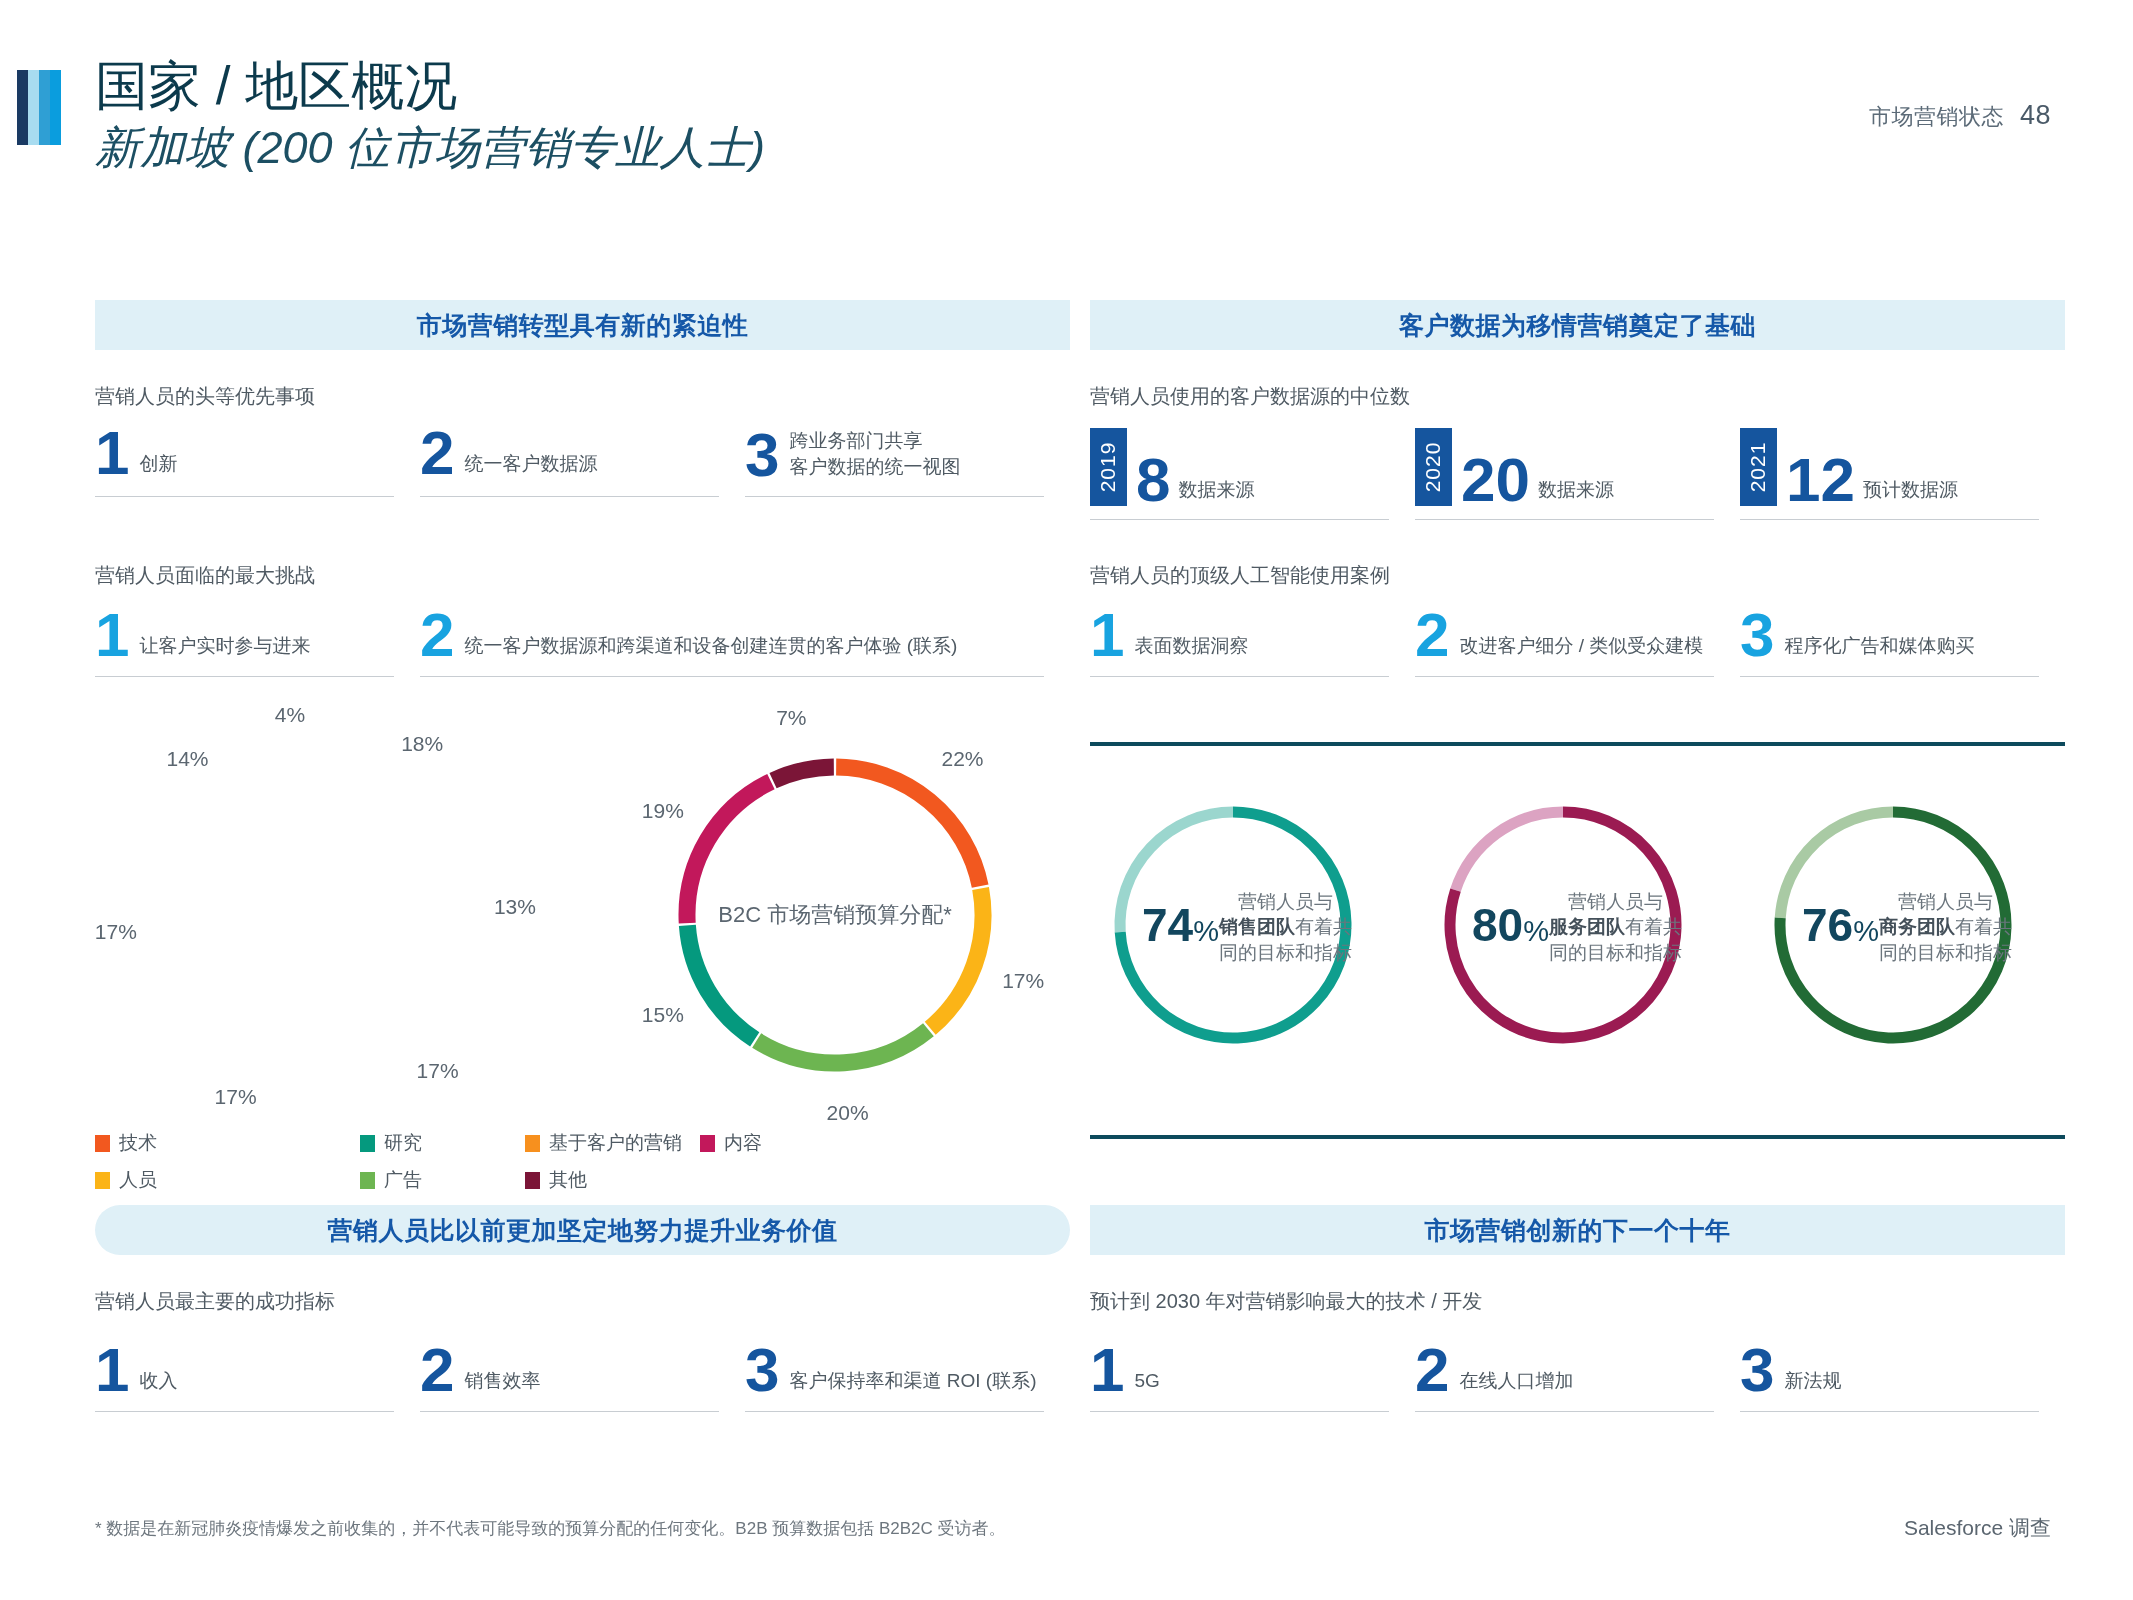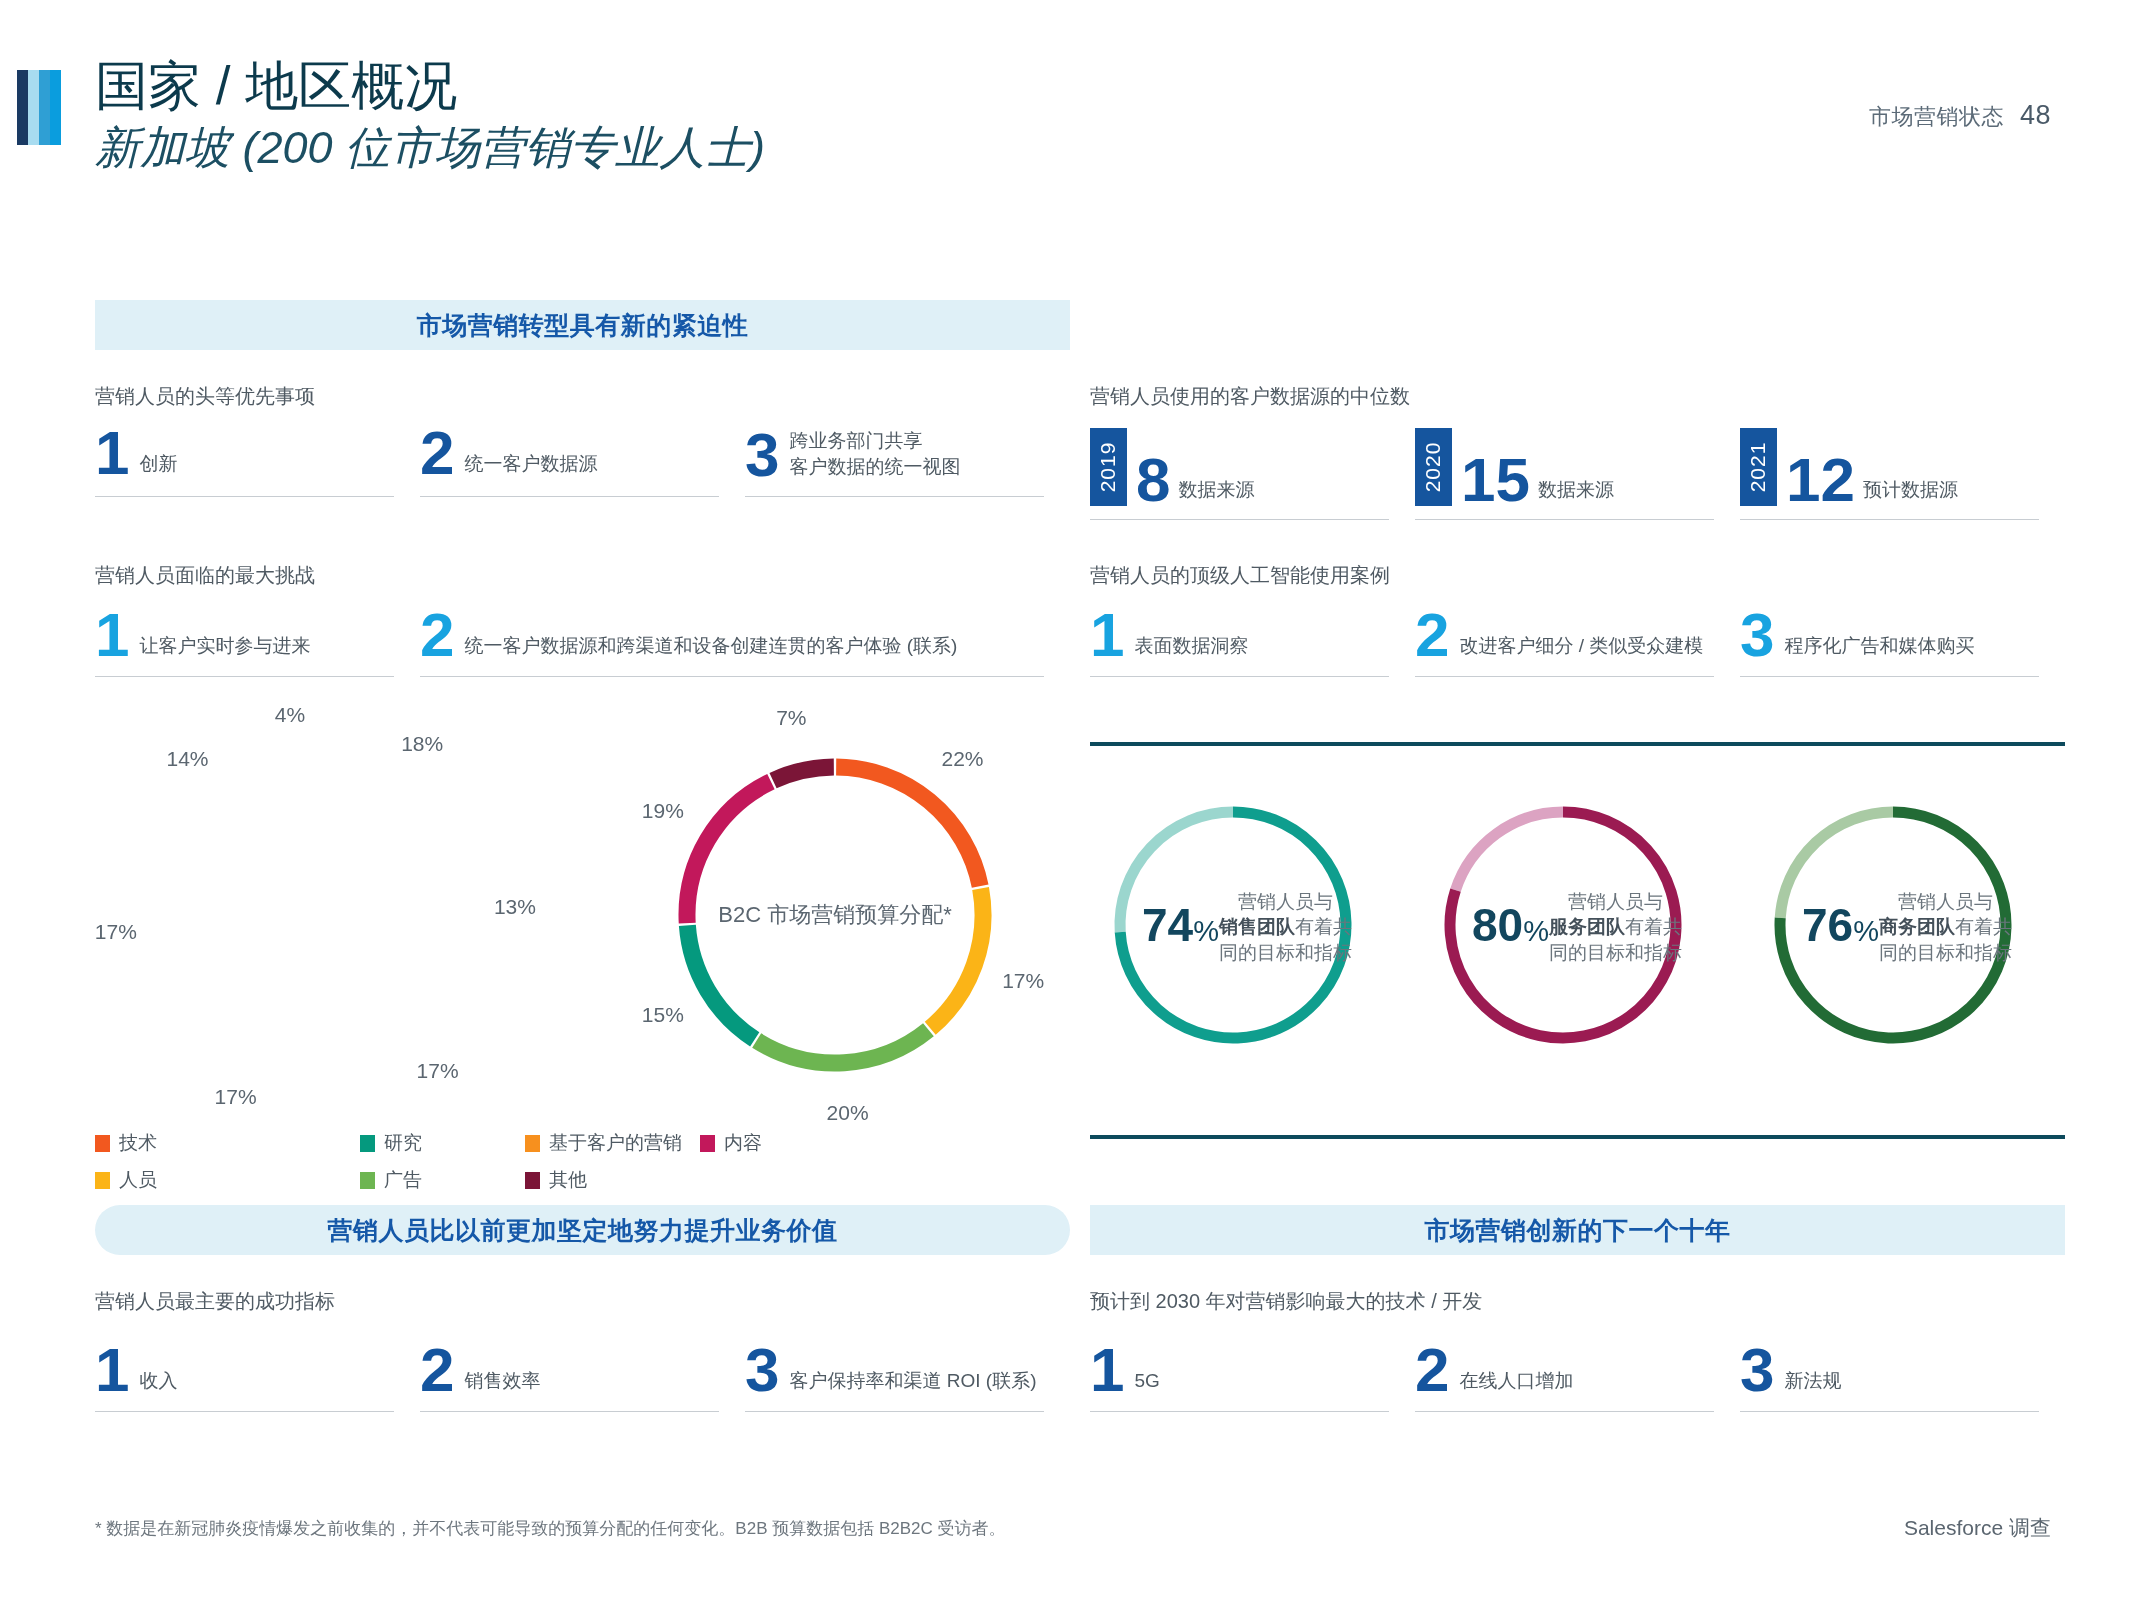--- a/index.html
+++ b/index.html
@@ -180,39 +180,42 @@
       </div>
     </div>
     <div class="num-item" style="width:650px;">
       <div class="num-inner">
         <div class="num-glyph n-light">2</div>
         <div class="num-text">统一客户数据源和跨渠道和设备创建连贯的客户体验 (联系)</div>
       </div>
     </div>
   </div>
 
+  <div style="position:absolute;left:1090px;top:300px;width:975px;height:50px;" class="panel-head">
+    <span>客户数据为移情营销奠定了基础</span>
+  </div>
 
   <div class="sect-label" style="position:absolute;left:1090px;top:383px;">营销人员使用的客户数据源的中位数</div>
 
   <div class="year-row" style="position:absolute;left:1090px;top:428px;width:975px;">
     <div class="year-item" style="width:325px;">
       <div class="year-inner">
         <div class="year-badge">
           <span>2019</span>
         </div>
         <div class="year-num">8</div>
         <div class="year-cap">数据来源</div>
       </div>
     </div>
     <div class="year-item" style="width:325px;">
       <div class="year-inner">
         <div class="year-badge">
           <span>2020</span>
         </div>
-        <div class="year-num">15</div>
+        <div class="year-num">20</div>
         <div class="year-cap">数据来源</div>
       </div>
     </div>
     <div class="year-item" style="width:325px;">
       <div class="year-inner">
         <div class="year-badge">
           <span>2021</span>
         </div>
         <div class="year-num">12</div>
         <div class="year-cap">预计数据源</div>

